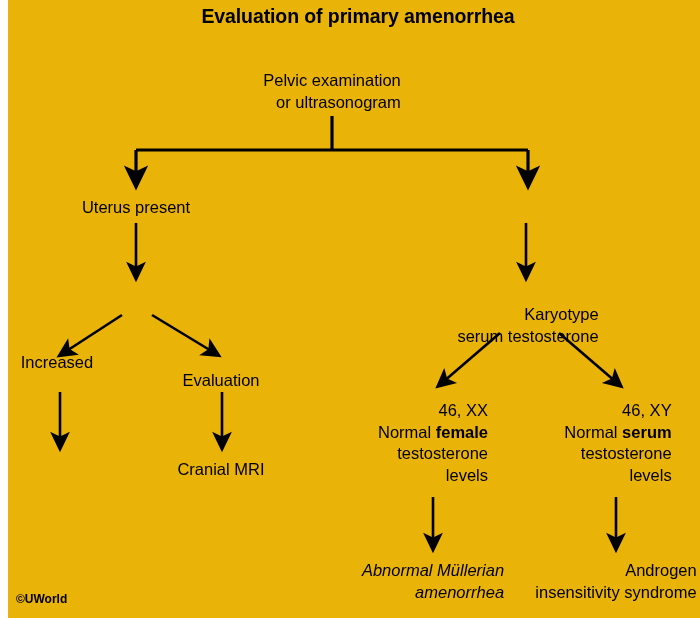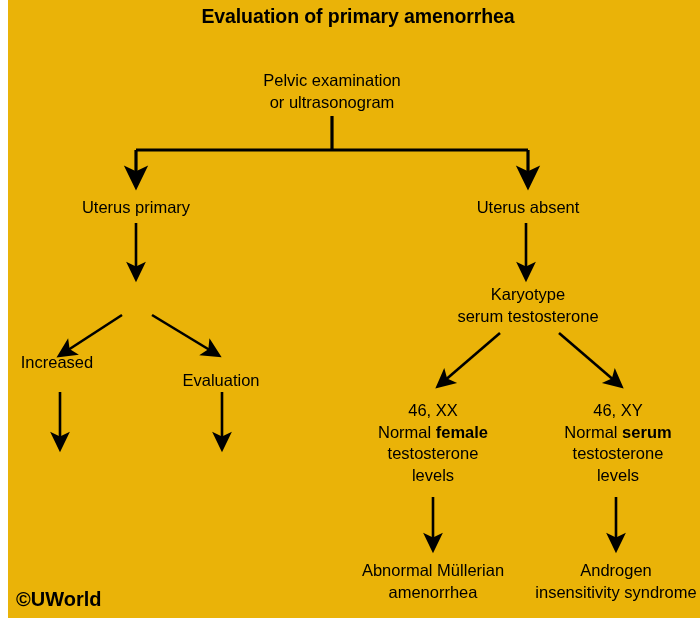--- a/index.html
+++ b/index.html
@@ -32,38 +32,38 @@
   #connectors {
     position: absolute;
     left: 0;
     top: 0;
     width: 700px;
     height: 618px;
     pointer-events: none;
   }
   .node {
     position: absolute;
-    text-align: center;
+    text-align: right;
     color: #000000;
     font-size: 16.5px;
     line-height: 21.5px;
     white-space: nowrap;
     transform: translateX(-50%);
   }
   .node .ln {
     display: block;
   }
   .node b {
     font-weight: bold;
   }
   #watermark {
     position: absolute;
     left: 8px;
     top: 590px;
-    font-size: 20px;
+    font-size: 12px;
     font-weight: bold;
     color: #000000;
     line-height: 19px;
   }
 </style>
 </head>
 <body>
 
 <div id="chart-root">
 
@@ -129,29 +129,26 @@
       <path d="M 608 497 L 608 543" stroke="#000000" stroke-width="2.6" fill="none" marker-end="url(#arrowhead)"></path>
     </g>
   </svg>
 
   <div class="node" style="left:324px; top:70px;">
     <span class="ln">Pelvic examination</span>
     <span class="ln">or ultrasonogram</span>
   </div>
 
   <div class="node" style="left:128px; top:197px;">
-    <span class="ln">Uterus primary</span>
-  </div>
-
-  <div class="node" style="left:520px; top:197px;">
-    <span class="ln">Uterus absent</span>
+    <span class="ln">Uterus present</span>
   </div>
 
 
-  <div class="node" style="left:520px; top:284px;">
+
+  <div class="node" style="left:520px; top:304px;">
     <span class="ln">Karyotype</span>
     <span class="ln">serum testosterone</span>
   </div>
 
   <div class="node" style="left:49px; top:352px;">
     <span class="ln">Increased</span>
   </div>
 
   <div class="node" style="left:213px; top:370px;">
     <span class="ln">Evaluation</span>
@@ -165,22 +162,25 @@
   </div>
 
   <div class="node" style="left:610px; top:400px;">
     <span class="ln">46, XY</span>
     <span class="ln"><span>Normal </span><b>serum</b></span>
     <span class="ln">testosterone</span>
     <span class="ln">levels</span>
   </div>
 
 
+  <div class="node" style="left:213px; top:459px;">
+    <span class="ln">Cranial MRI</span>
+  </div>
 
-  <div class="node" style="left:425px; top:560px;">
+  <div class="node" style="left:425px; top:560px;font-style:italic;">
     <span class="ln">Abnormal Müllerian</span>
     <span class="ln">amenorrhea</span>
   </div>
 
   <div class="node" style="left:608px; top:560px;">
     <span class="ln">Androgen</span>
     <span class="ln">insensitivity syndrome</span>
   </div>
 
   <div id="watermark">©UWorld</div>

